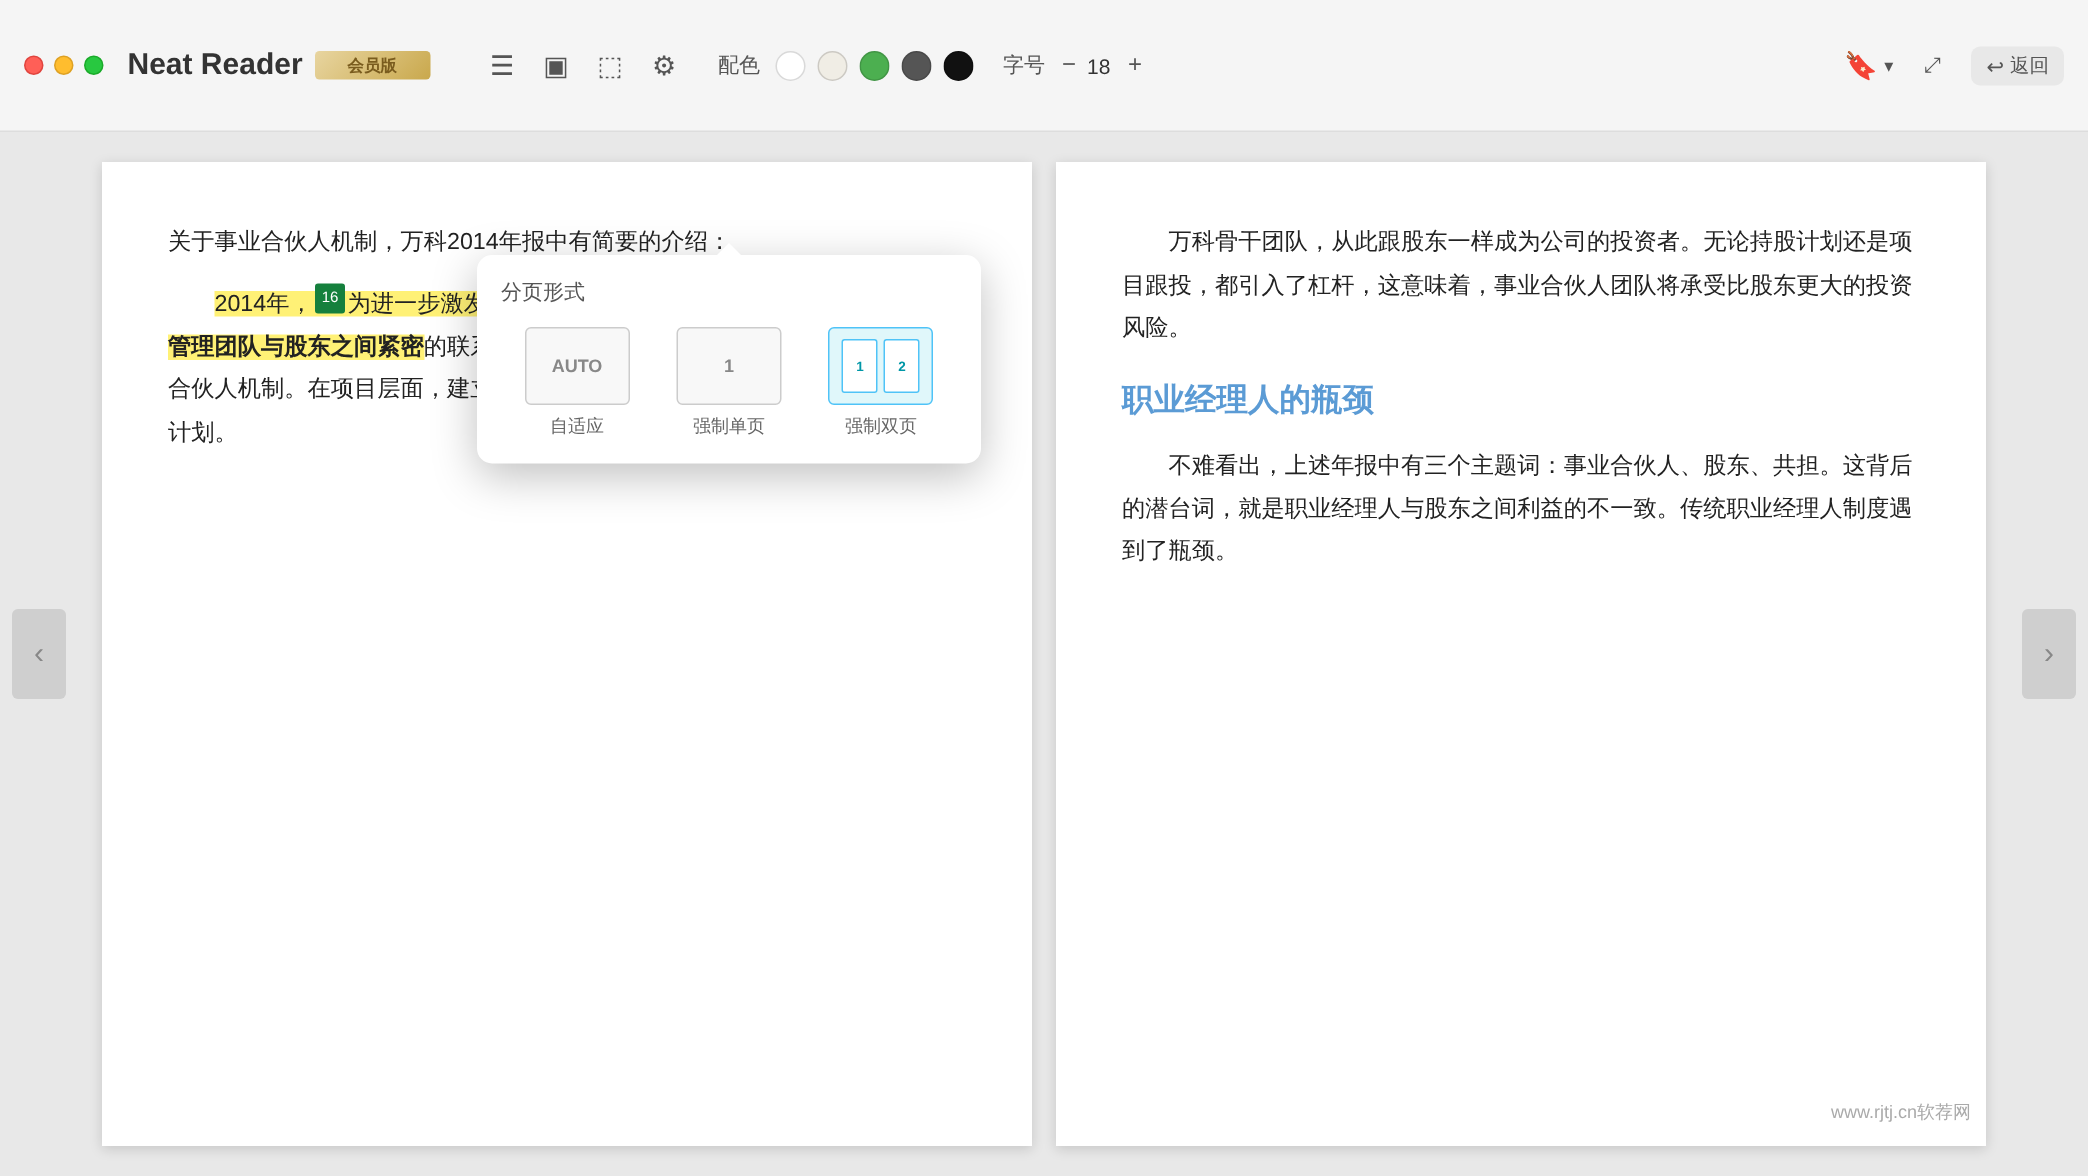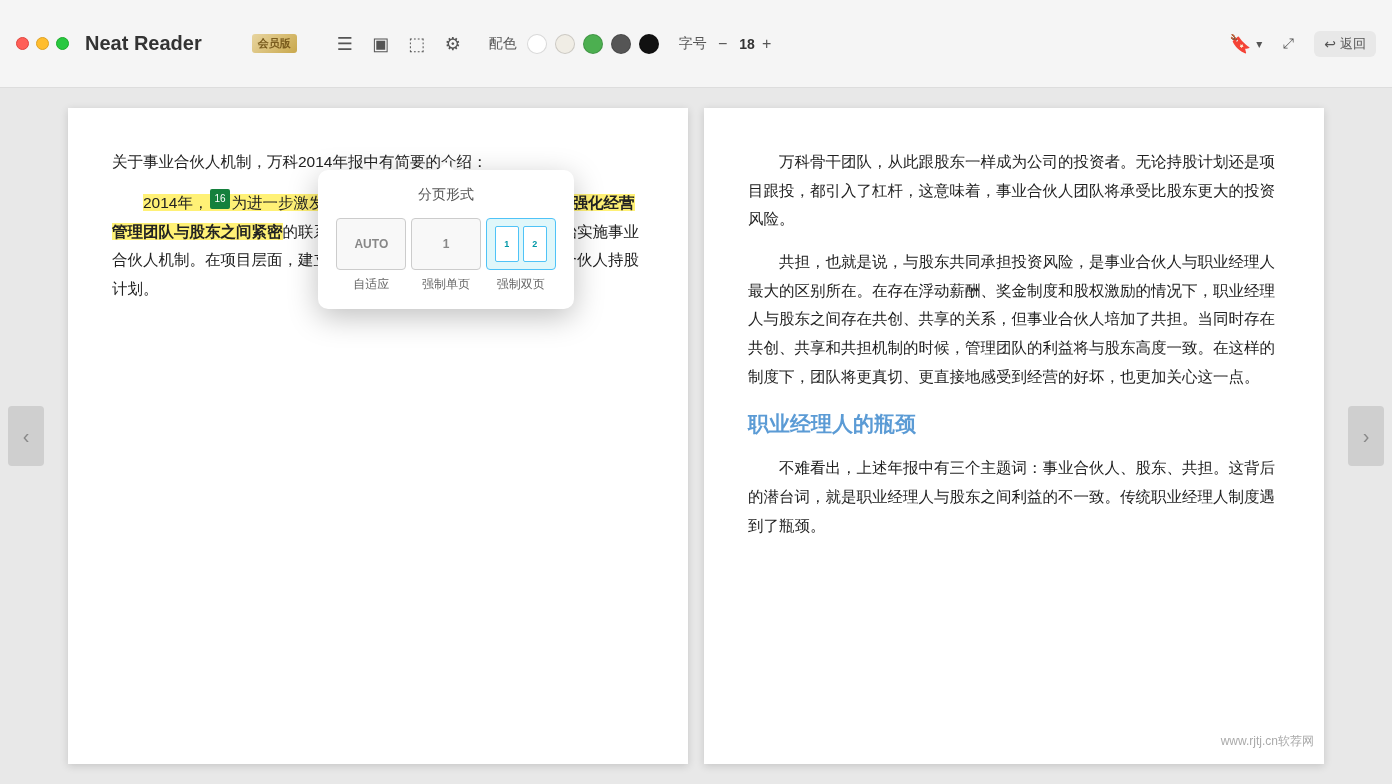--- a/index.html
+++ b/index.html
@@ -40,26 +40,25 @@
     .app-title {
       font-size: 20px;
       font-weight: 600;
       color: #333;
       margin-right: 8px;
     }
 
     .pro-badge {
       background: linear-gradient(135deg, #e8d5a0, #c9a84c);
       border-radius: 3px;
-      padding: 2px 6px;
+      padding: 2px 22px;
       font-size: 11px;
       color: #7a5c1e;
       font-weight: bold;
       margin-right: 24px;
-      margin-left: 42px;
     }
 
     .toolbar-icon {
       width: 32px;
       height: 32px;
       display: flex;
       align-items: center;
       justify-content: center;
       border-radius: 5px;
       cursor: pointer;
@@ -104,22 +103,21 @@
       cursor: pointer;
       color: #555;
       font-size: 16px;
       border-radius: 3px;
     }
 
     .font-size-num {
       font-size: 14px;
       color: #333;
       min-width: 20px;
-      text-align: right;
-      font-weight: bold;
+      text-align: left;
     }
 
     .spacer { flex: 1; }
 
     .toolbar-right {
       display: flex;
       align-items: center;
       gap: 8px;
     }
 
@@ -220,27 +218,26 @@
       border-radius: 2px;
       margin: 0 2px;
       vertical-align: super;
     }
 
     
     #dropdown-popup {
       position: absolute;
       top: 82px;
       left: 318px;
-      width: 256px;
+      width: 336px;
       background: white;
       border-radius: 10px;
       box-shadow: 0 8px 30px rgba(0,0,0,0.25);
       padding: 16px;
       z-index: 200;
-      text-align: center;
     }
 
     .dropdown-title {
       font-size: 14px;
       color: #555;
       margin-bottom: 14px;
       font-weight: 500;
     }
 
     .layout-options {
@@ -397,23 +394,20 @@
       </p>
 
     </div>
 
     <div class="book-page">
 
       <p style="margin-bottom:14px; text-indent:2em;">
         万科骨干团队，从此跟股东一样成为公司的投资者。无论持股计划还是项目跟投，都引入了杠杆，这意味着，事业合伙人团队将承受比股东更大的投资风险。
       </p>
 
-      <p style="margin-bottom:14px; text-indent:2em;">
-        共担，也就是说，与股东共同承担投资风险，是事业合伙人与职业经理人最大的区别所在。在存在浮动薪酬、奖金制度和股权激励的情况下，职业经理人与股东之间存在共创、共享的关系，但事业合伙人培加了共担。当同时存在共创、共享和共担机制的时候，管理团队的利益将与股东高度一致。在这样的制度下，团队将更真切、更直接地感受到经营的好坏，也更加关心这一点。
-      </p>
 
       <div class="page-section-title" style="margin-bottom:10px;">职业经理人的瓶颈</div>
 
       <p style="text-indent:2em;">
         不难看出，上述年报中有三个主题词：事业合伙人、股东、共担。这背后的潜台词，就是职业经理人与股东之间利益的不一致。传统职业经理人制度遇到了瓶颈。
       </p>
 
       <div class="watermark">www.rjtj.cn软荐网</div>
     </div>
   </div>

